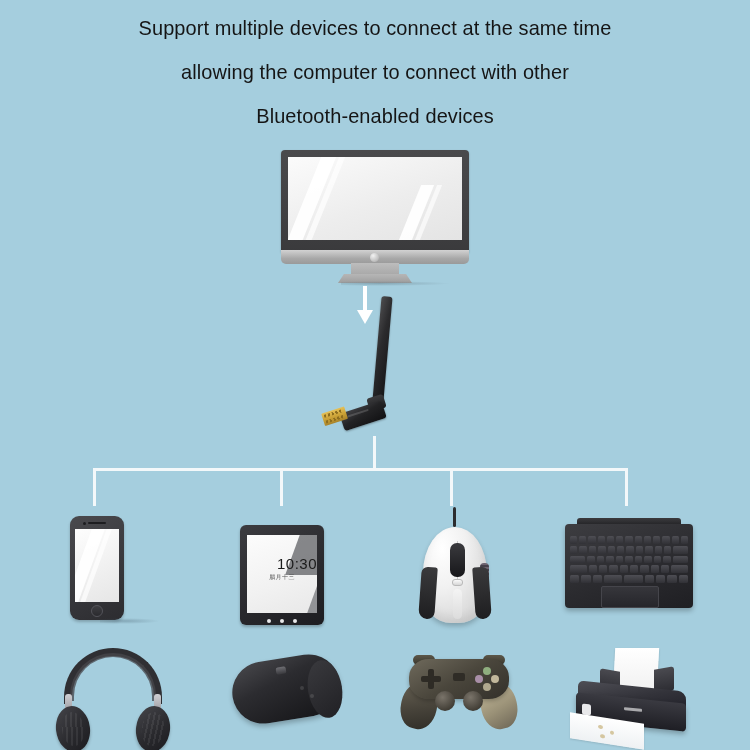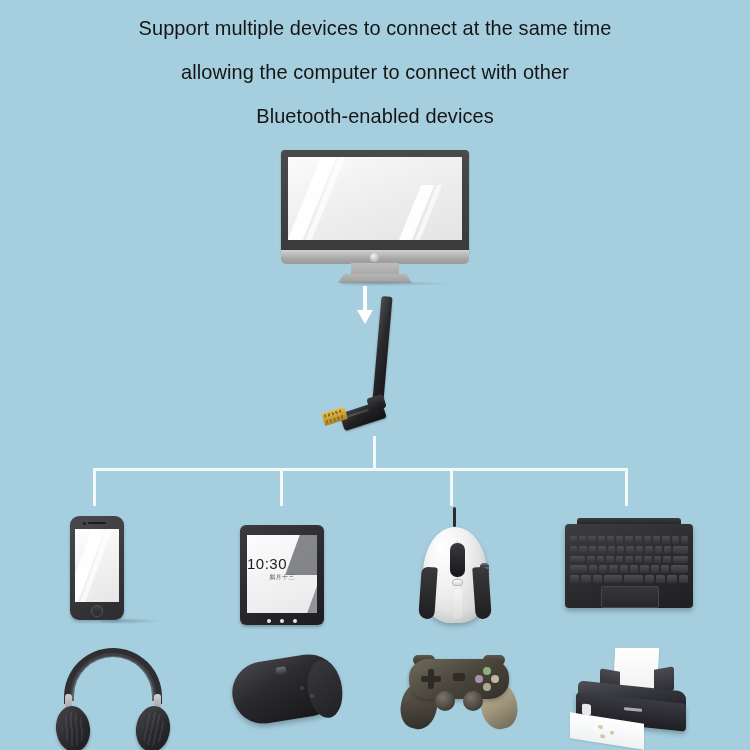--- a/index.html
+++ b/index.html
@@ -152,21 +152,21 @@
     box-shadow:0 2px 3px rgba(0,0,0,.25);
   }
   .tab-screen{
     position:absolute;left:7px;top:10px;width:70px;height:78px;
     background:linear-gradient(160deg,#fcfcfc,#f1f1f1 60%,#e8e8e8);
     overflow:hidden;
   }
   .tab-glare{position:absolute;right:-12px;top:-14px;width:34px;height:54px;background:rgba(40,42,48,.55);transform:skewX(-20deg);}
   .tab-glare2{position:absolute;right:-18px;bottom:-18px;width:26px;height:46px;background:rgba(40,42,48,.45);transform:skewX(-20deg);}
   .tab-time{
-    position:absolute;left:0;top:20px;width:70px;text-align:left;
+    position:absolute;left:0;top:20px;width:70px;text-align:right;
     color:#1b1b1b;font-size:15px;letter-spacing:.5px;
   }
   .tab-sub{
     position:absolute;left:0;top:38px;width:70px;text-align:center;
     color:#555;font-size:6px;letter-spacing:.4px;
   }
   .tab-dots{position:absolute;left:0;bottom:2px;width:84px;display:flex;justify-content:center;gap:9px;}
   .tab-dots i{width:4px;height:4px;border-radius:50%;background:#e9e9ea;display:block;}
 
   

